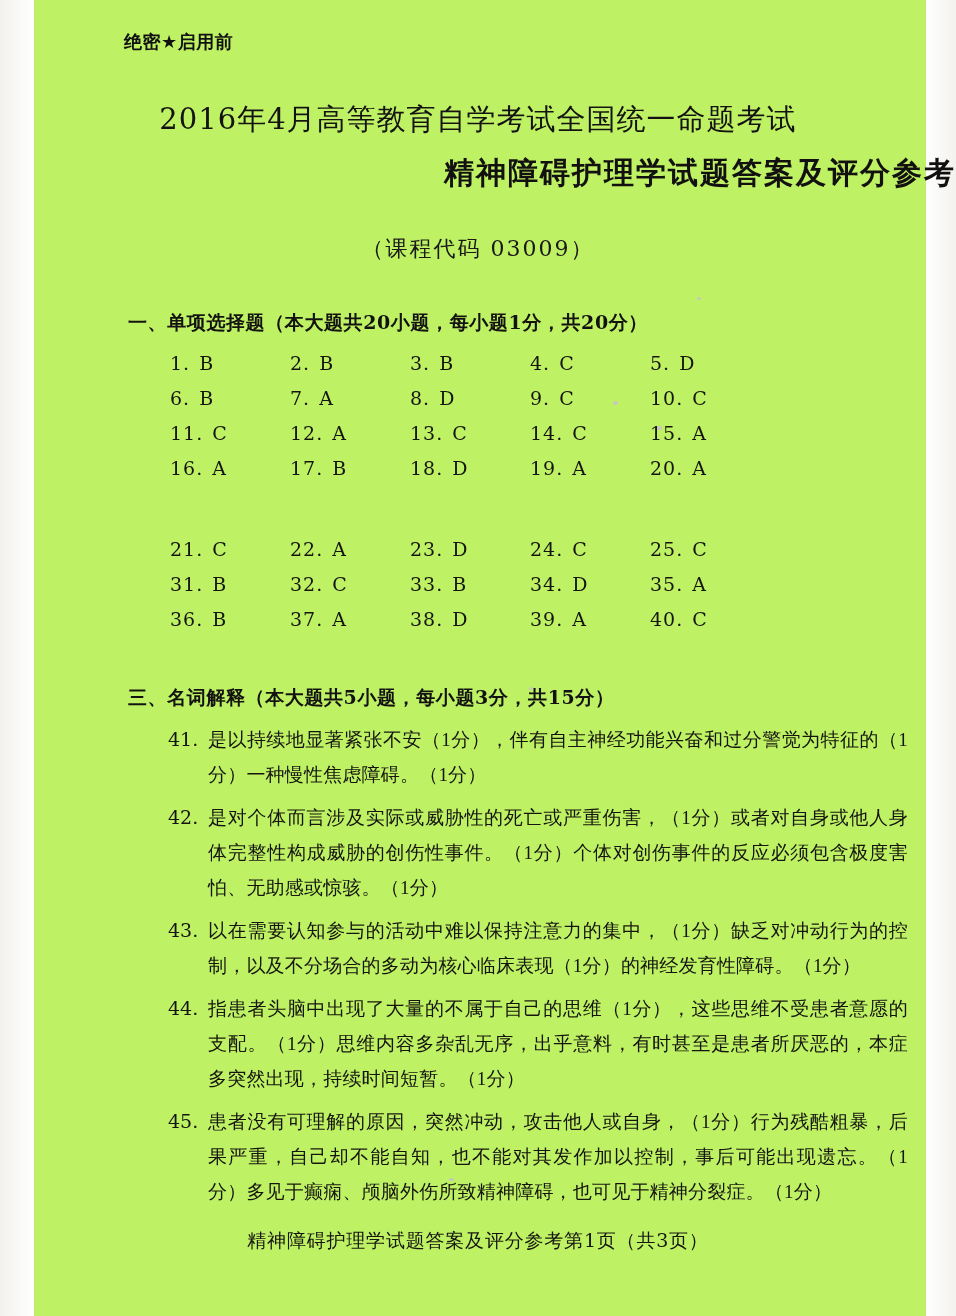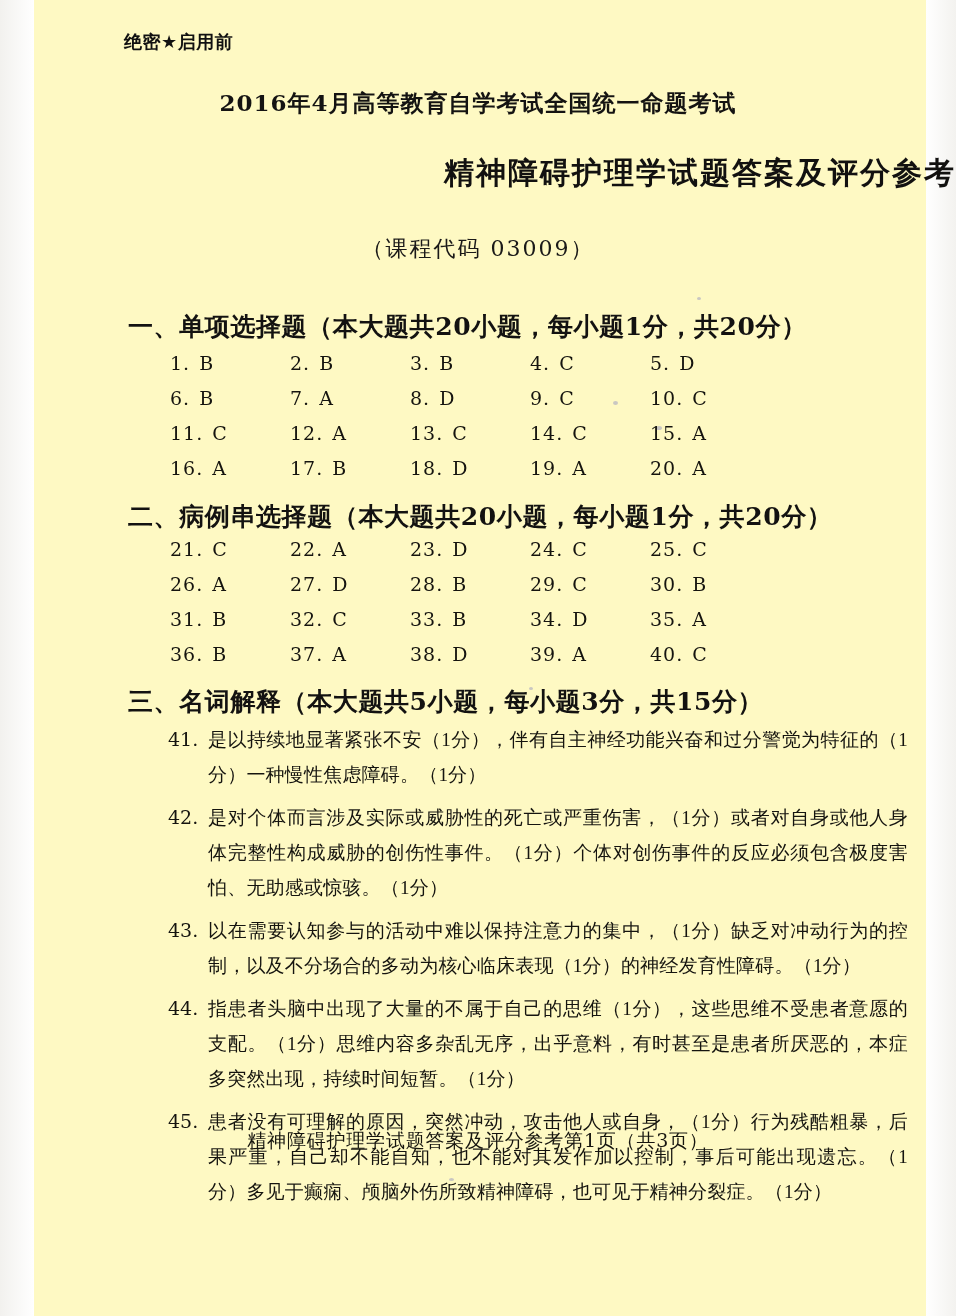--- a/index.html
+++ b/index.html
@@ -11,21 +11,21 @@
     width: 956px;
     height: 1316px;
     position: relative;
     font-family: "DejaVu Serif", "Liberation Serif", serif;
     color: #100f0d;
     overflow: hidden;
   }
   .page {
     position: absolute;
     inset: 0;
-    background: #fef9c3;
+    background: #bef264;
   }
   
   .scan-edge-left {
     position: absolute;
     left: 0; top: 0; bottom: 0; width: 34px;
     background: linear-gradient(90deg, #f2f1ee 0%, #ffffff 100%);
   }
   .scan-edge-right {
     position: absolute;
     right: 0; top: 0; bottom: 0; width: 30px;
@@ -39,24 +39,24 @@
     font-family: "DejaVu Sans", "Liberation Sans", sans-serif;
     font-size: 18px;
     font-weight: 700;
     letter-spacing: 0.5px;
     color: #111;
   }
 
   .title-main {
     position: absolute;
     left: 0; right: 0;
-    top: 88px;
-    text-align: center;
-    font-size: 23px;
-    font-weight: 700;
+    top: 100px;
+    text-align: center;
+    font-size: 29px;
+    font-weight: 400;
     letter-spacing: 1px;
     color: #141312;
     font-family: "DejaVu Serif", "Liberation Serif", serif;
   }
   .title-sub {
     position: absolute;
     left: 0; right: 0;
     top: 153px;
     text-align: right;
     font-size: 30px;
@@ -70,21 +70,21 @@
     top: 234px;
     text-align: center;
     font-size: 22px;
     letter-spacing: 2px;
     color: #1a1918;
   }
 
   .section-head {
     position: absolute;
     left: 128px;
-    font-size: 25px;
+    font-size: 19px;
     font-weight: 700;
     letter-spacing: 0.6px;
     white-space: nowrap;
     color: #131211;
     text-align: center;
   }
   #section-1-head { top: 310px; }
   #section-2-head { top: 500px; }
   #section-3-head { top: 685px; }
 
@@ -136,21 +136,21 @@
     letter-spacing: 0.2px;
     color: #15140f;
     text-align: justify;
     text-justify: inter-character;
     font-family: Liberation Serif, serif;
   }
 
   .footer {
     position: absolute;
     left: 0; right: 0;
-    top: 1128px;
+    top: 1228px;
     text-align: center;
     font-size: 19px;
     letter-spacing: 0.8px;
     color: #16150f;
   }
 
   
   .speck {
     position: absolute;
     background: #c9c7c2;
@@ -201,37 +201,29 @@
       </div>
       <div class="answer-row">
         <div class="answer-cell"><span class="num">16.</span><span class="letter">A</span></div>
         <div class="answer-cell"><span class="num">17.</span><span class="letter">B</span></div>
         <div class="answer-cell"><span class="num">18.</span><span class="letter">D</span></div>
         <div class="answer-cell"><span class="num">19.</span><span class="letter">A</span></div>
         <div class="answer-cell"><span class="num">20.</span><span class="letter">A</span></div>
       </div>
     </div>
 
-  <div class="section-head" id="section-2-head">二、病例串选择题（本大题共20小题，每小题1分，共20分）</div>
   <div class="answer-grid" id="answers-2">
       <div class="answer-row">
         <div class="answer-cell"><span class="num">21.</span><span class="letter">C</span></div>
         <div class="answer-cell"><span class="num">22.</span><span class="letter">A</span></div>
         <div class="answer-cell"><span class="num">23.</span><span class="letter">D</span></div>
         <div class="answer-cell"><span class="num">24.</span><span class="letter">C</span></div>
         <div class="answer-cell"><span class="num">25.</span><span class="letter">C</span></div>
       </div>
       <div class="answer-row">
-        <div class="answer-cell"><span class="num">26.</span><span class="letter">A</span></div>
-        <div class="answer-cell"><span class="num">27.</span><span class="letter">D</span></div>
-        <div class="answer-cell"><span class="num">28.</span><span class="letter">B</span></div>
-        <div class="answer-cell"><span class="num">29.</span><span class="letter">C</span></div>
-        <div class="answer-cell"><span class="num">30.</span><span class="letter">B</span></div>
-      </div>
-      <div class="answer-row">
         <div class="answer-cell"><span class="num">31.</span><span class="letter">B</span></div>
         <div class="answer-cell"><span class="num">32.</span><span class="letter">C</span></div>
         <div class="answer-cell"><span class="num">33.</span><span class="letter">B</span></div>
         <div class="answer-cell"><span class="num">34.</span><span class="letter">D</span></div>
         <div class="answer-cell"><span class="num">35.</span><span class="letter">A</span></div>
       </div>
       <div class="answer-row">
         <div class="answer-cell"><span class="num">36.</span><span class="letter">B</span></div>
         <div class="answer-cell"><span class="num">37.</span><span class="letter">A</span></div>
         <div class="answer-cell"><span class="num">38.</span><span class="letter">D</span></div>

